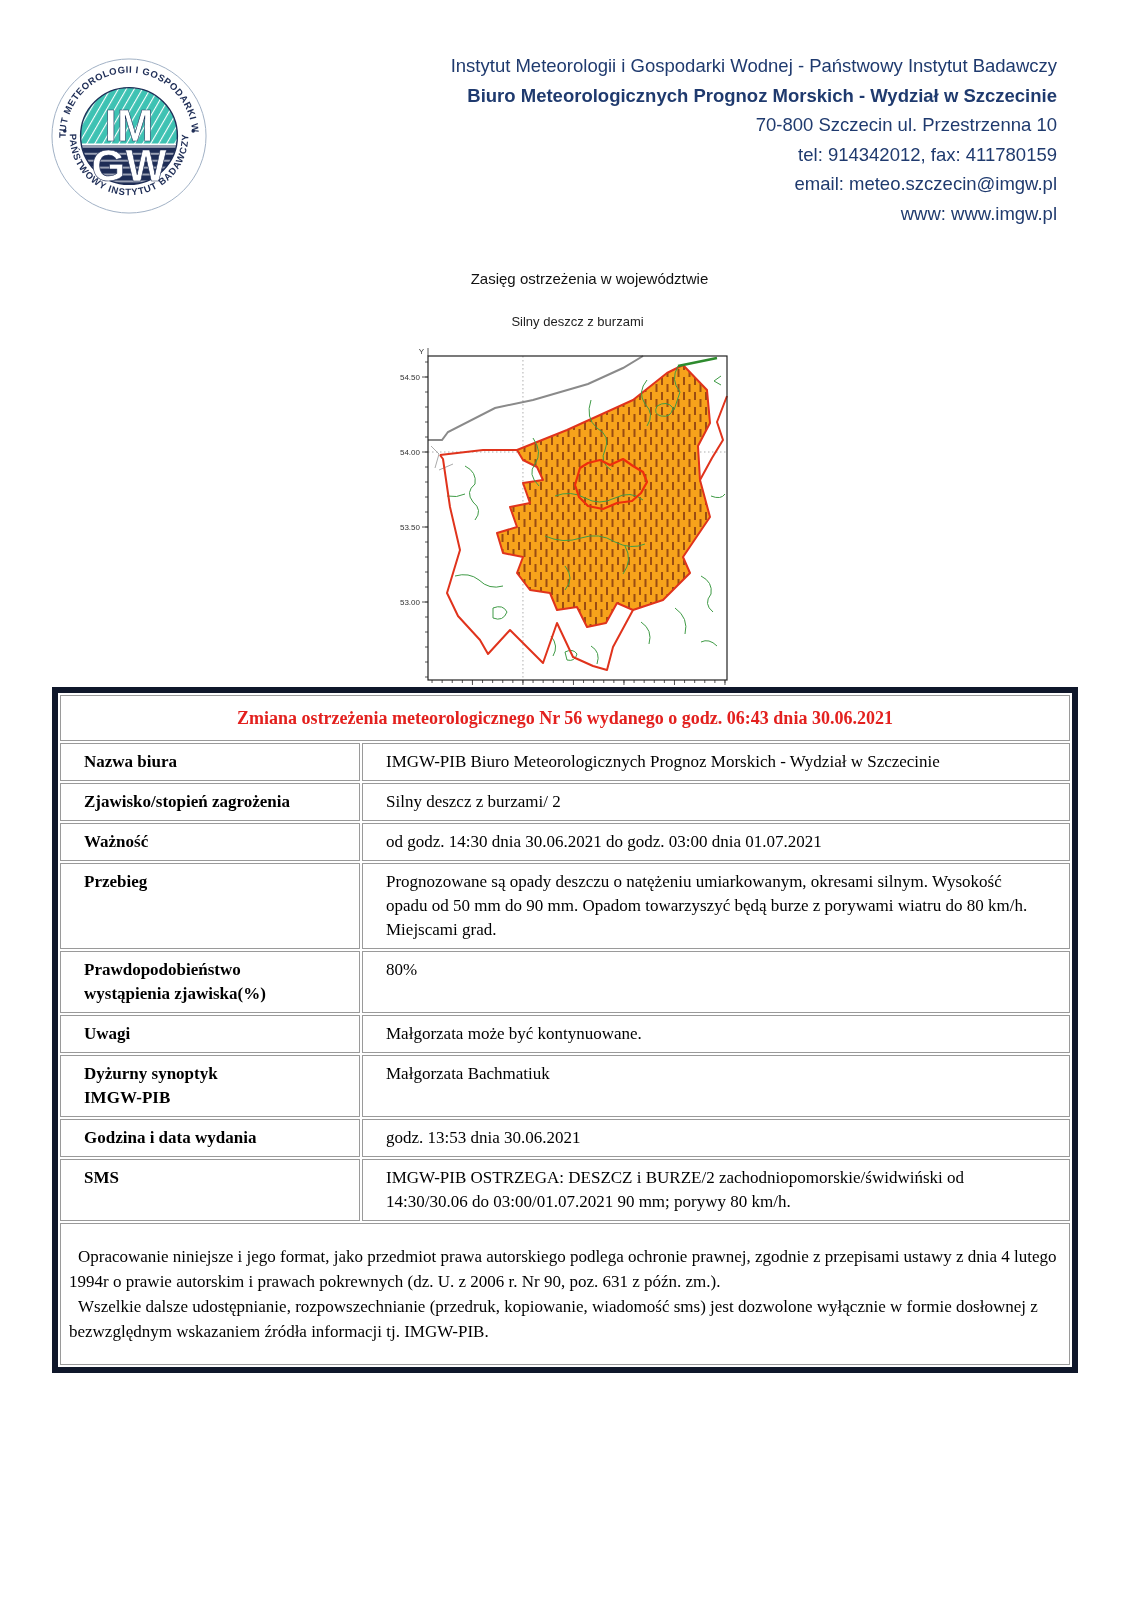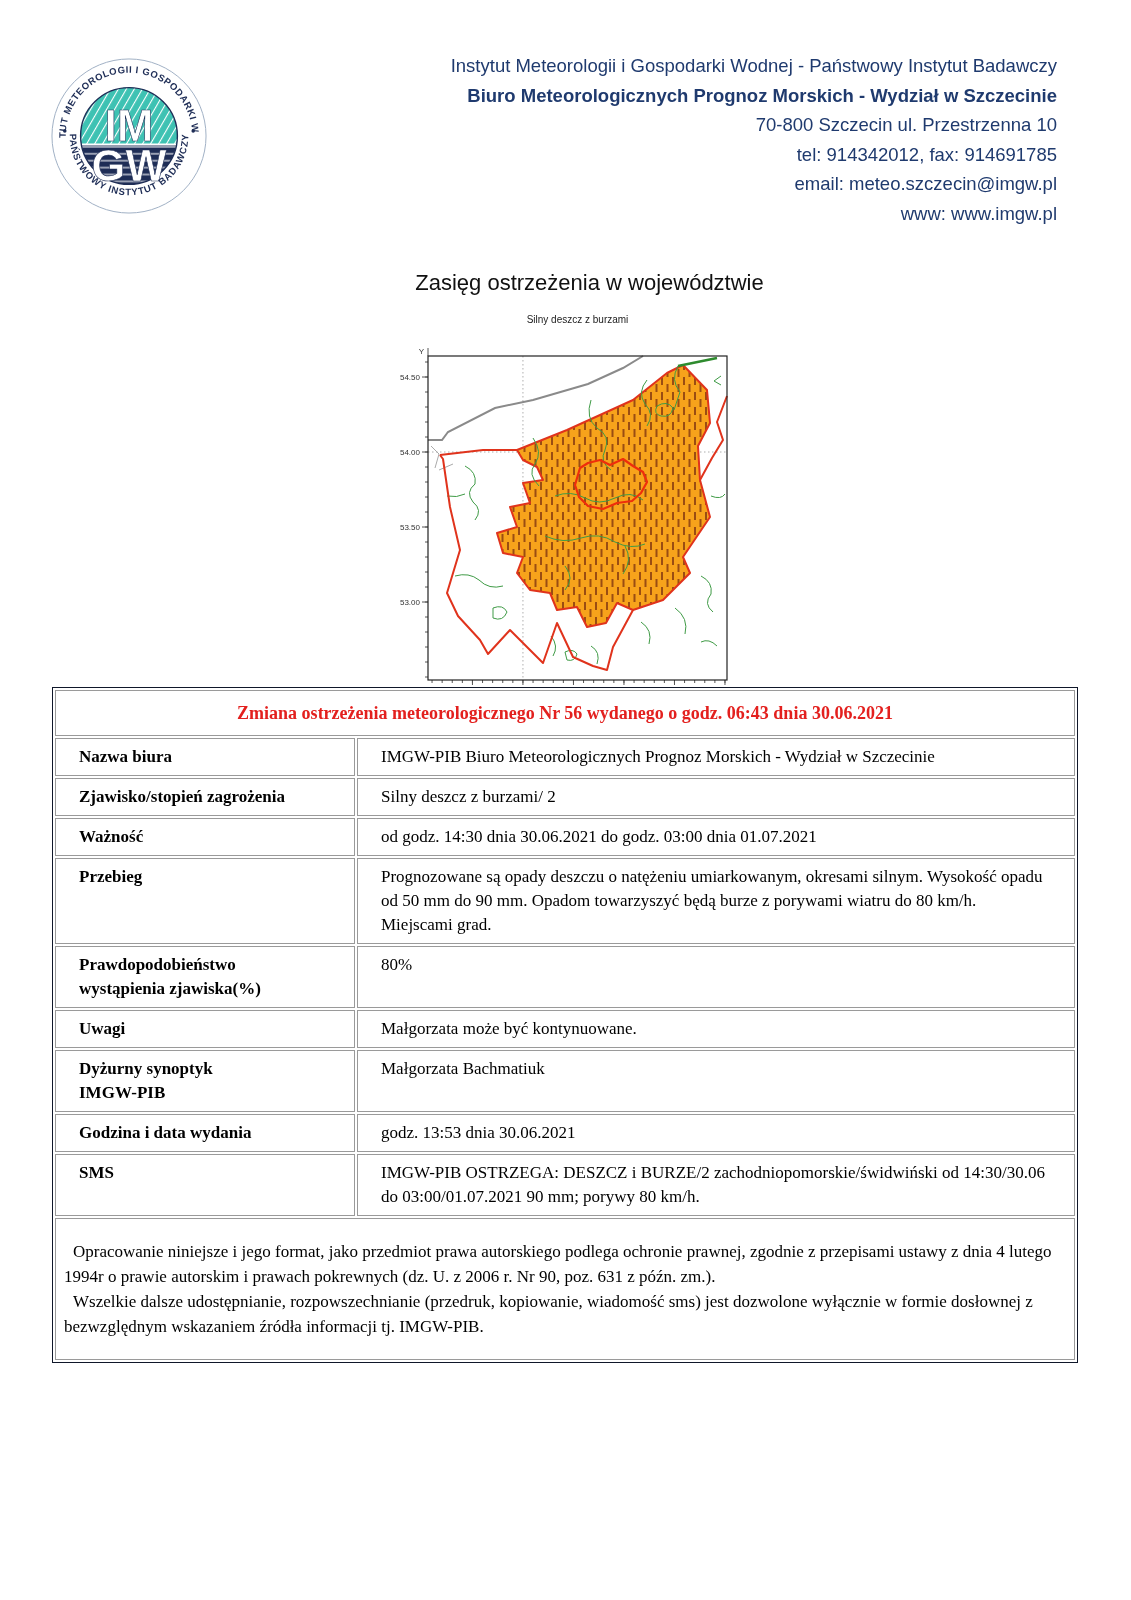--- a/index.html
+++ b/index.html
@@ -8,35 +8,35 @@
 
   
   .logo-wrap{position:absolute;left:49px;top:56px;width:160px;height:160px;}
   .org-header{position:absolute;top:51px;right:74px;text-align:right;
               font-family:"Liberation Sans",sans-serif;font-size:18.5px;line-height:29.5px;
               color:#1f3a6e;}
   .org-header .b{font-weight:bold;}
 
   
   .section-title{position:absolute;left:48px;top:270px;width:1083px;text-align:center;
-                 font-family:"Liberation Sans",sans-serif;font-size:22px;color:#111;}
+                 font-family:"Liberation Sans",sans-serif;font-size:15px;color:#111;}
   .map-title{position:absolute;left:400px;top:314px;width:355px;text-align:center;
-             font-family:"Liberation Sans",sans-serif;font-size:10px;color:#222;}
+             font-family:"Liberation Sans",sans-serif;font-size:13px;color:#222;}
 
   
   .map-wrap{position:absolute;left:395px;top:346px;width:345px;height:355px;}
   .map-wrap svg{display:block;}
   .tk{stroke:#555;stroke-width:1;}
   .tlab{font:8px "Liberation Sans",sans-serif;fill:#333;}
   .grid{stroke:#9a9a9a;stroke-width:0.8;stroke-dasharray:1.5 2.5;}
   .green{stroke:#3f9b46;stroke-width:1;fill:none;}
 
   
   .warning-table{position:absolute;left:52px;top:687px;width:1026px;
-         border-collapse:separate;border-spacing:2px;border:1px solid #0f172a;
+         border-collapse:separate;border-spacing:2px;border:6px solid #0f172a;
          background:#fff;font-family:"Liberation Serif",serif;font-size:17px;}
   .warning-table td{border:1px solid #9a9a9a;padding:6px 23px;line-height:24px;vertical-align:top;background:#fff;}
   td.lbl{width:252px;font-weight:bold;}
   td.ttl{text-align:center;color:#e3201e;font-weight:bold;font-size:18px;padding:10px 6px;}
   td.foot{padding:20px 8px;line-height:25px;}
   td.foot p{margin:0;text-indent:9px;}
   .bold{font-weight:bold;}
 </style>
 </head>
 <body>
@@ -77,21 +77,21 @@
       </text>
       <circle cx="16" cy="76" r="1.8" fill="#1e2d56"></circle>
       <circle cx="146" cy="76" r="1.8" fill="#1e2d56"></circle>
     </svg>
   </div>
 
   <div class="org-header">
     <div>Instytut Meteorologii i Gospodarki Wodnej - Państwowy Instytut Badawczy</div>
     <div class="b">Biuro Meteorologicznych Prognoz Morskich - Wydział w Szczecinie</div>
     <div>70-800 Szczecin ul. Przestrzenna 10</div>
-    <div>tel: 914342012, fax: 914691785</div>
+    <div>tel: 914342012, fax: 411780159</div>
     <div>email: meteo.szczecin@imgw.pl</div>
     <div>www: www.imgw.pl</div>
   </div>
 
   <div class="section-title">Zasięg ostrzeżenia w województwie</div>
   <div class="map-title">Silny deszcz z burzami</div>
 
   <div class="map-wrap">
     <svg id="map-svg" width="345" height="355" viewBox="0 0 345 355">
       <defs>

